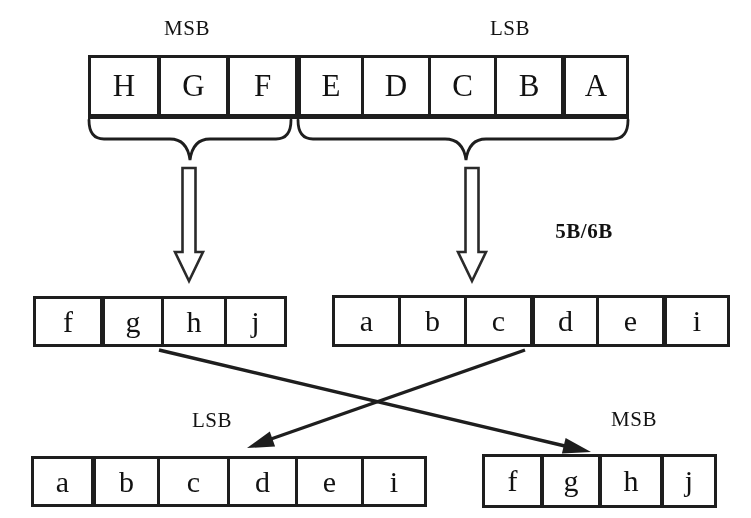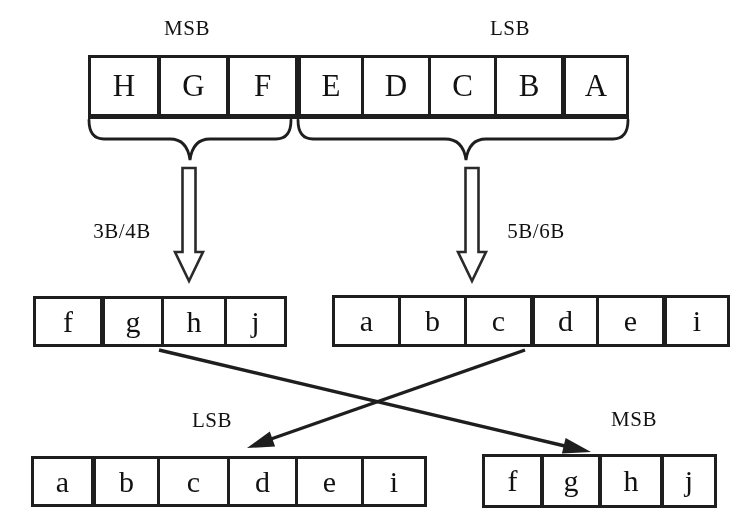--- a/index.html
+++ b/index.html
@@ -76,22 +76,21 @@
 
     <path d="M465.5,168 L478.5,168 L478.5,252 L486,252 L472,281 L458,252 L465.5,252 Z" fill="#ffffff" stroke="#2a2a2a" stroke-width="2.6" stroke-linejoin="miter"></path>
 
     <line x1="159" y1="350" x2="567" y2="446.5" stroke="#1e1e1e" stroke-width="3.4"></line>
     <polygon points="591,452 561.9,453.5 565.6,437.9" fill="#1e1e1e"></polygon>
 
     <line x1="525" y1="350" x2="271" y2="439" stroke="#1e1e1e" stroke-width="3.4"></line>
     <polygon points="247,448 269.8,431.4 275.1,446.5" fill="#1e1e1e"></polygon>
   </svg>
 
-  <div class="lbl" style="left:122px;top:231px;">3B/4B</div>
-  <div class="lbl" style="left:536px;top:231px;">5B/6B</div>
+  <div class="lbl" style="left:584px;top:231px;font-weight:bold;">5B/6B</div>
 
   <div id="mid-left-row" class="bitrow">
       <div class="cell" style="flex: 0 0 64px;">f</div>
       <div class="cell" style="flex: 0 0 61px; border-left-width: 5px;">g</div>
       <div class="cell" style="flex: 0 0 63px; border-left-width: 3px;">h</div>
       <div class="cell" style="border-left-width: 3px;">j</div>
     </div>
   <div id="mid-right-row" class="bitrow">
       <div class="cell" style="flex: 0 0 63px;">a</div>
       <div class="cell" style="flex: 0 0 66px; border-left-width: 3px;">b</div>

